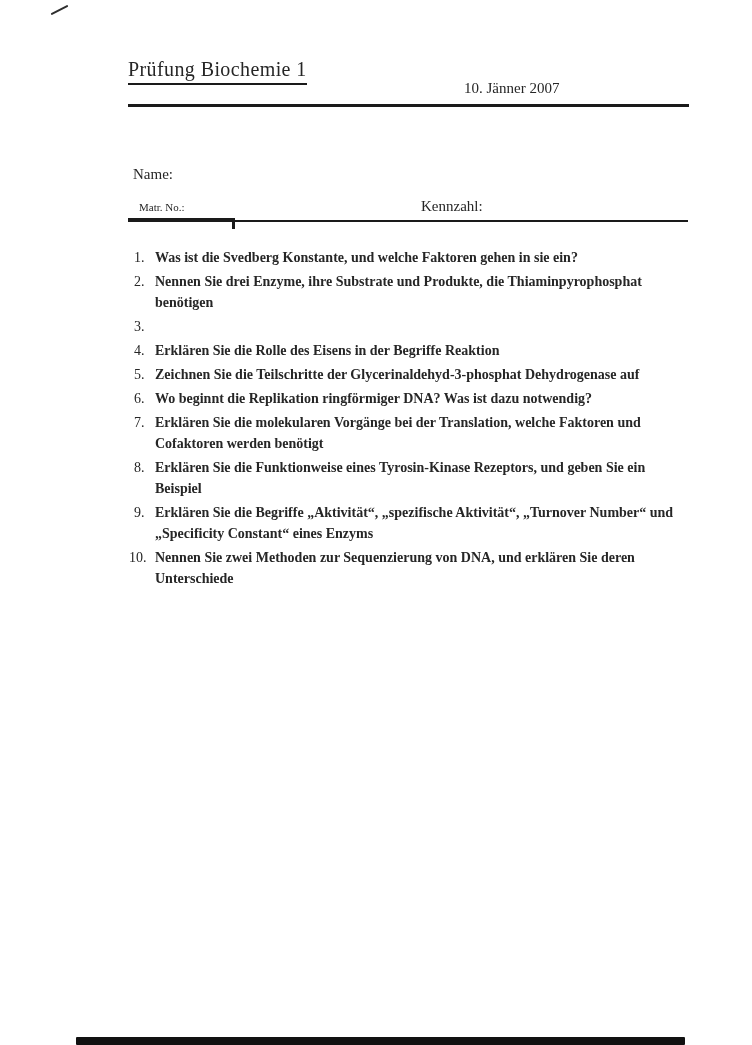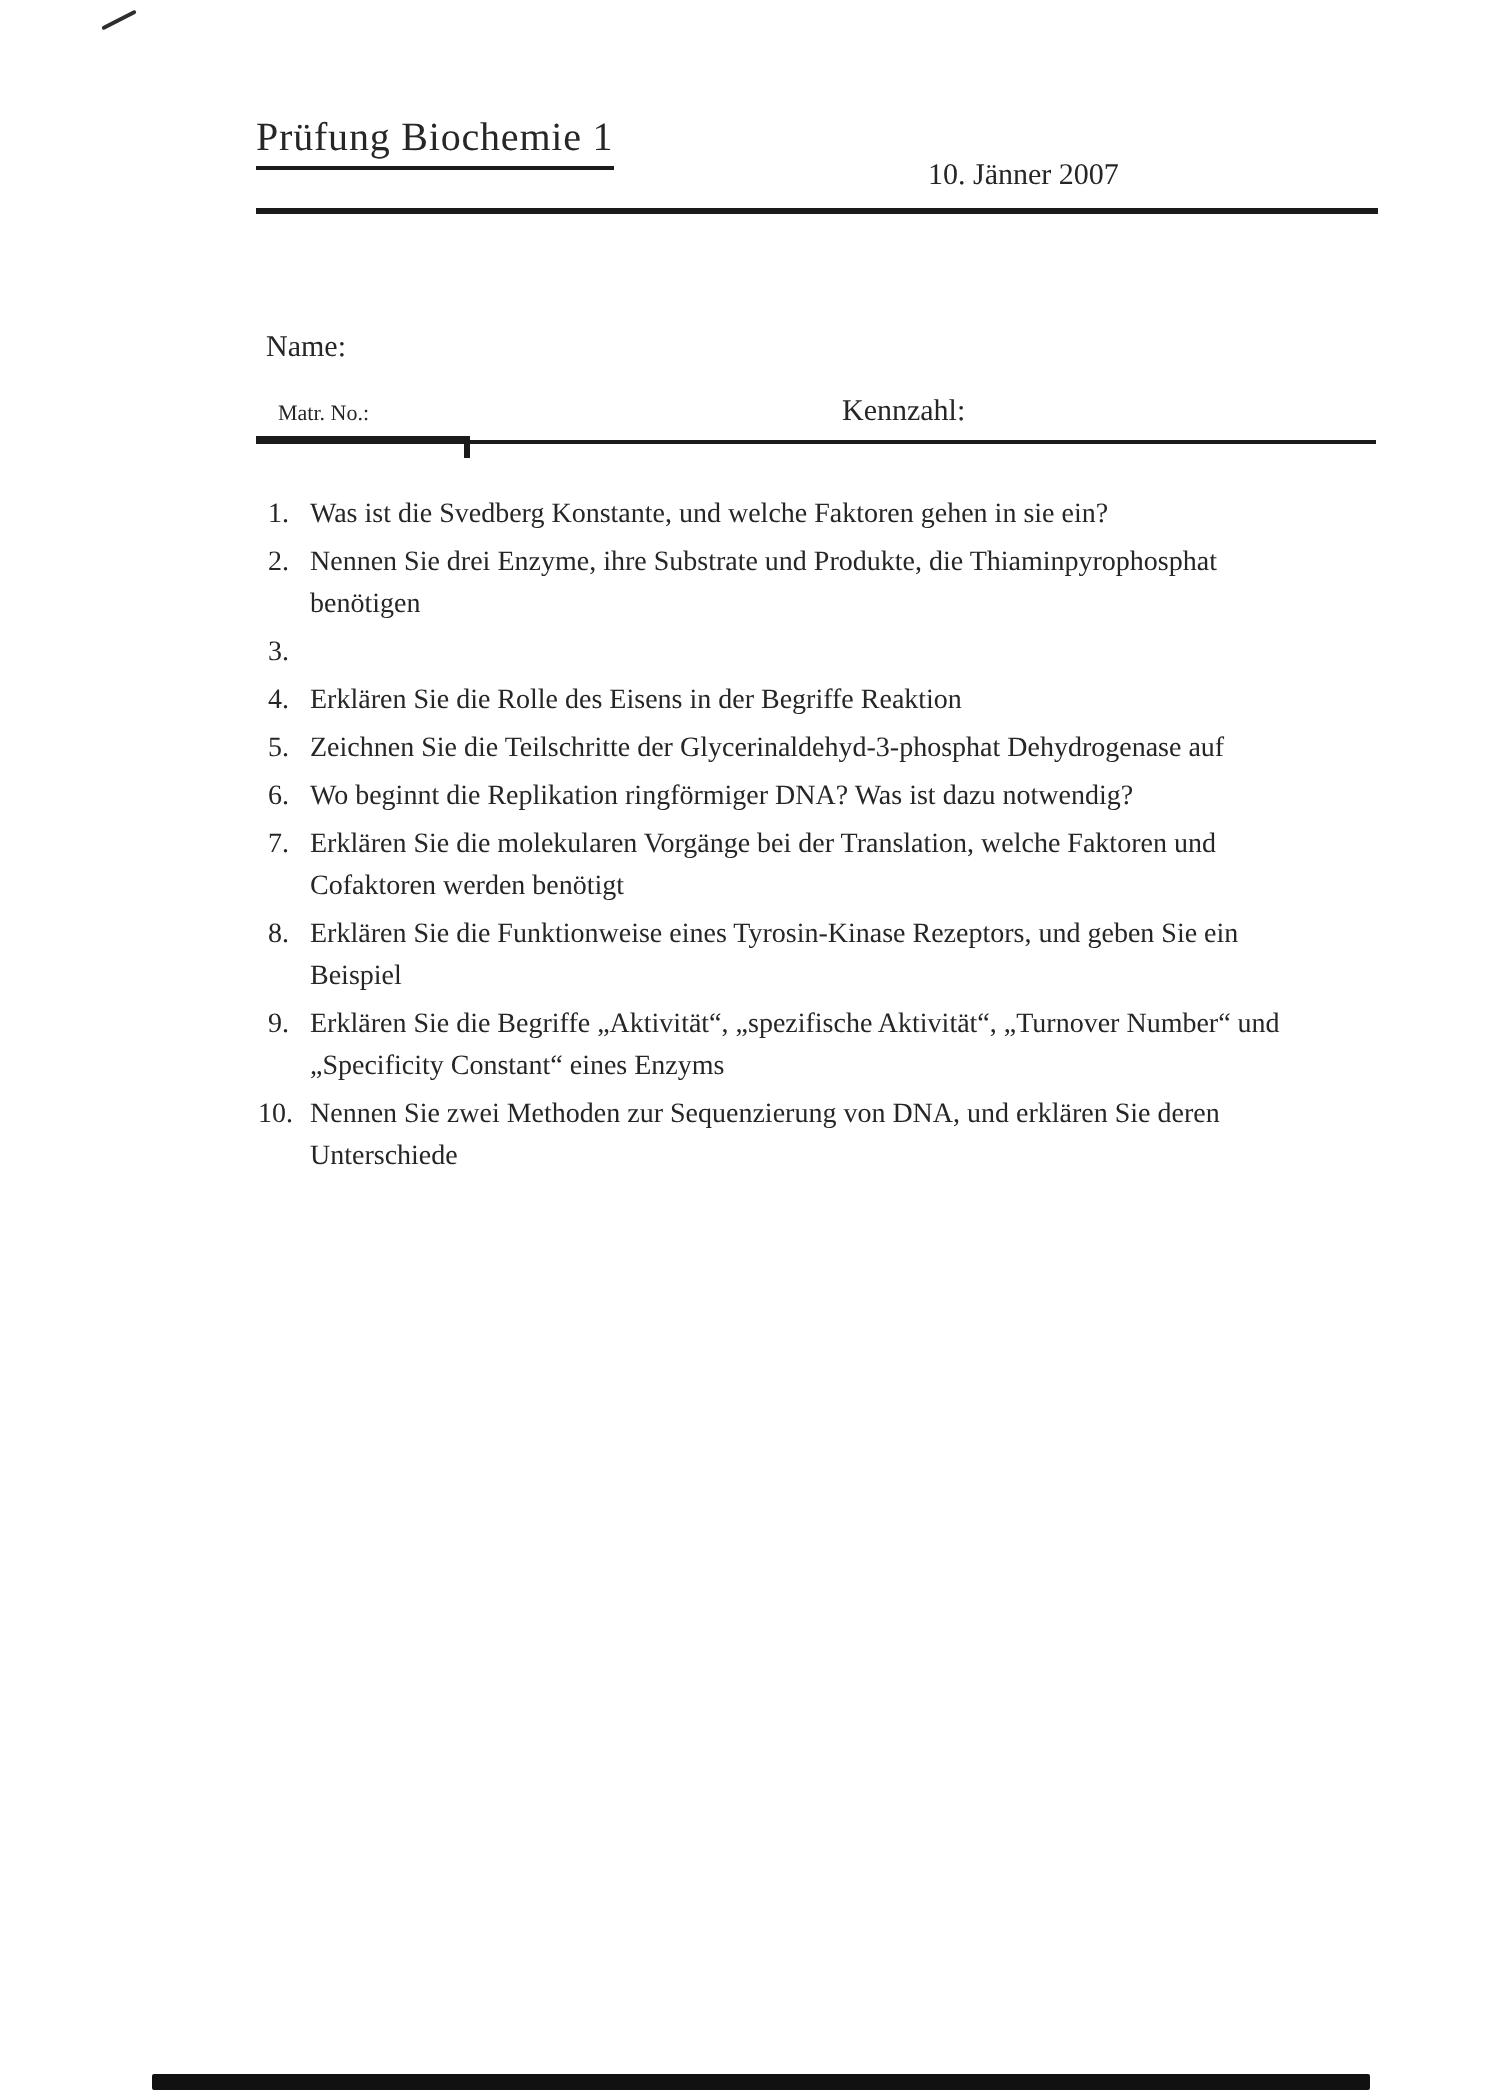--- a/index.html
+++ b/index.html
@@ -61,21 +61,21 @@
   .questions li{
     display:flex;align-items:flex-start;
     margin:0 0 3px 0;
   }
   .q-num{
     flex:0 0 27px;width:27px;
     padding-left:6px;box-sizing:border-box;
     white-space:nowrap;
   }
   .questions li:last-child .q-num{padding-left:1px;}
-  .q-text{flex:1;}
+  .q-text{flex:1;font-weight:bold;}
   .q-line{white-space:nowrap;}
 
   
   .scan-mark-top{
     position:absolute;left:50px;top:9px;
     width:19px;height:2px;background:#2e2e2e;
     transform:rotate(-27deg);border-radius:1px;
   }
   .scan-edge-bottom{
     position:absolute;left:76px;top:1037px;

